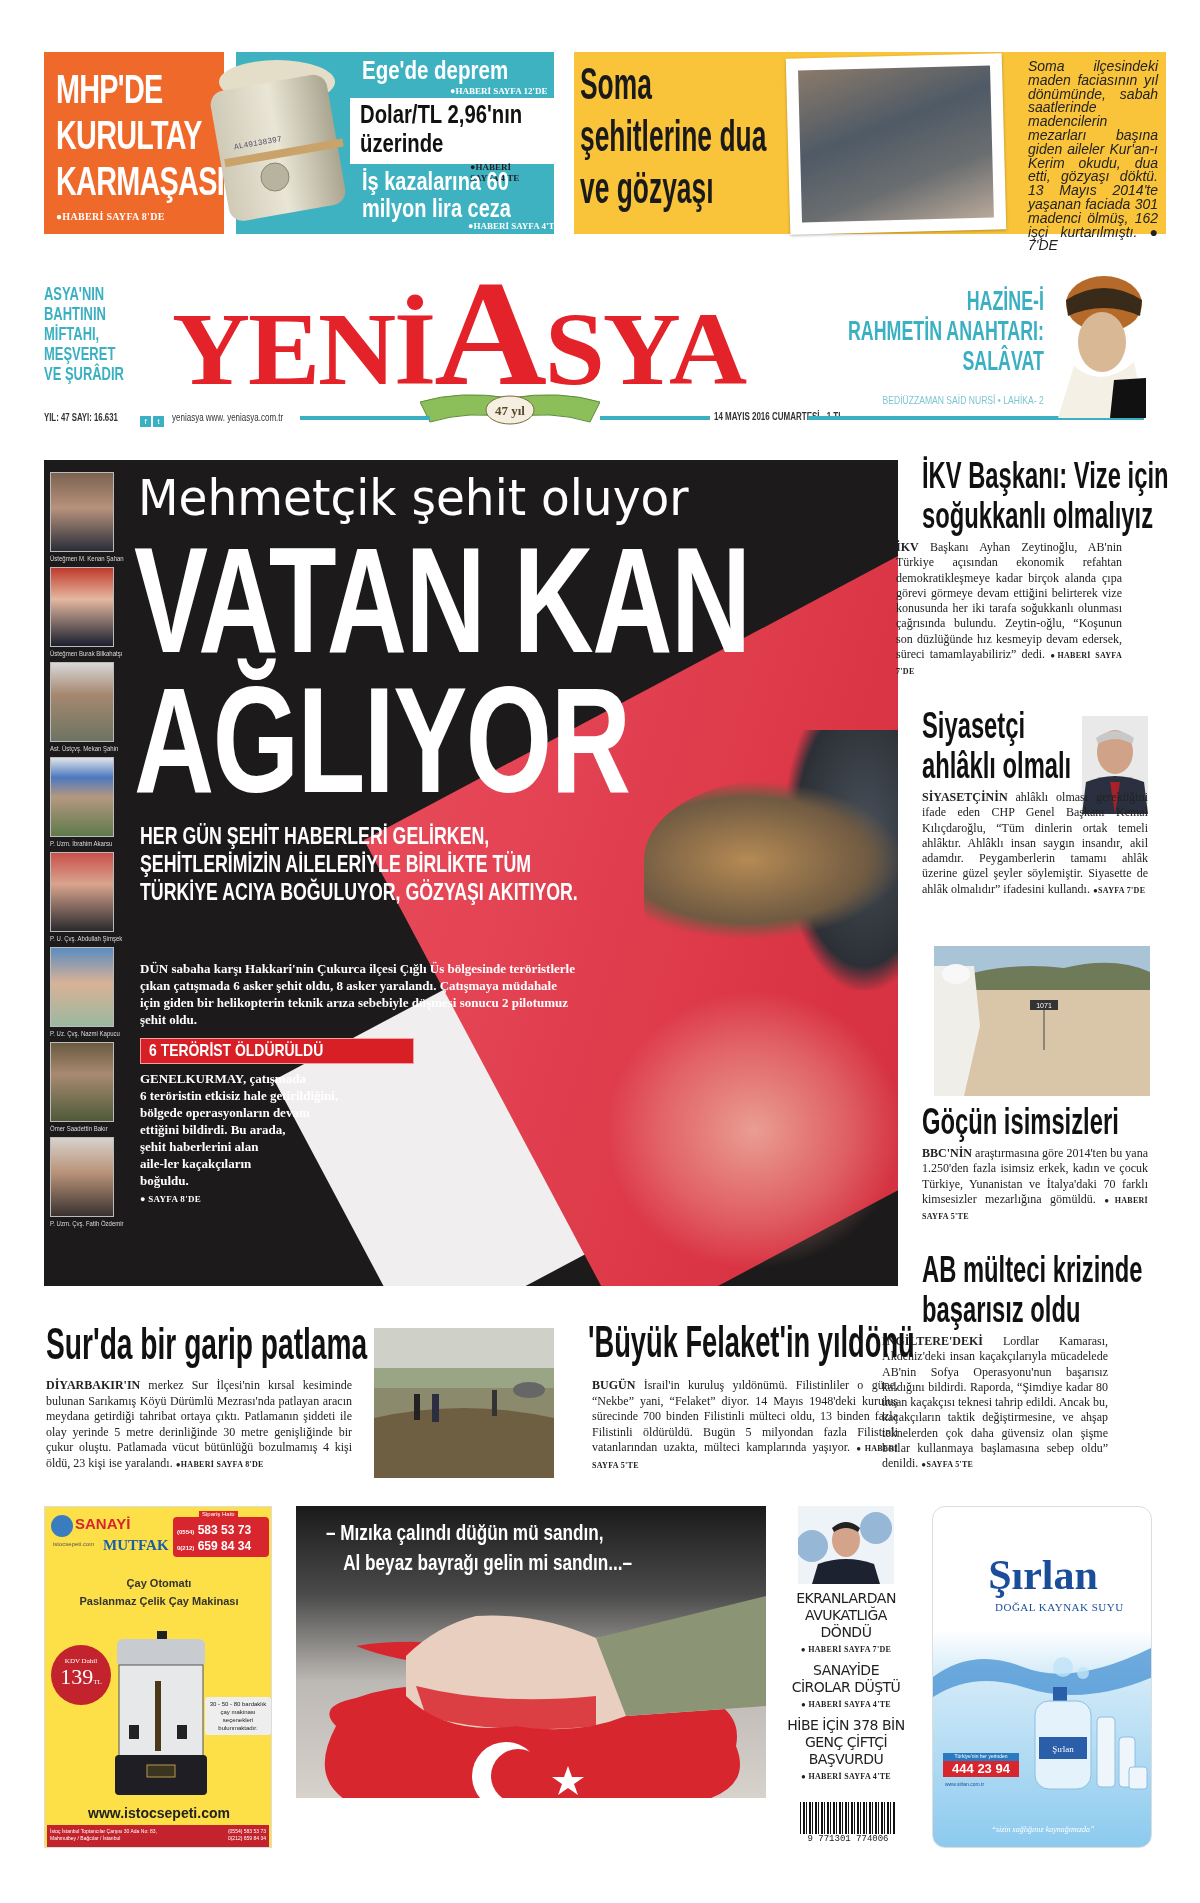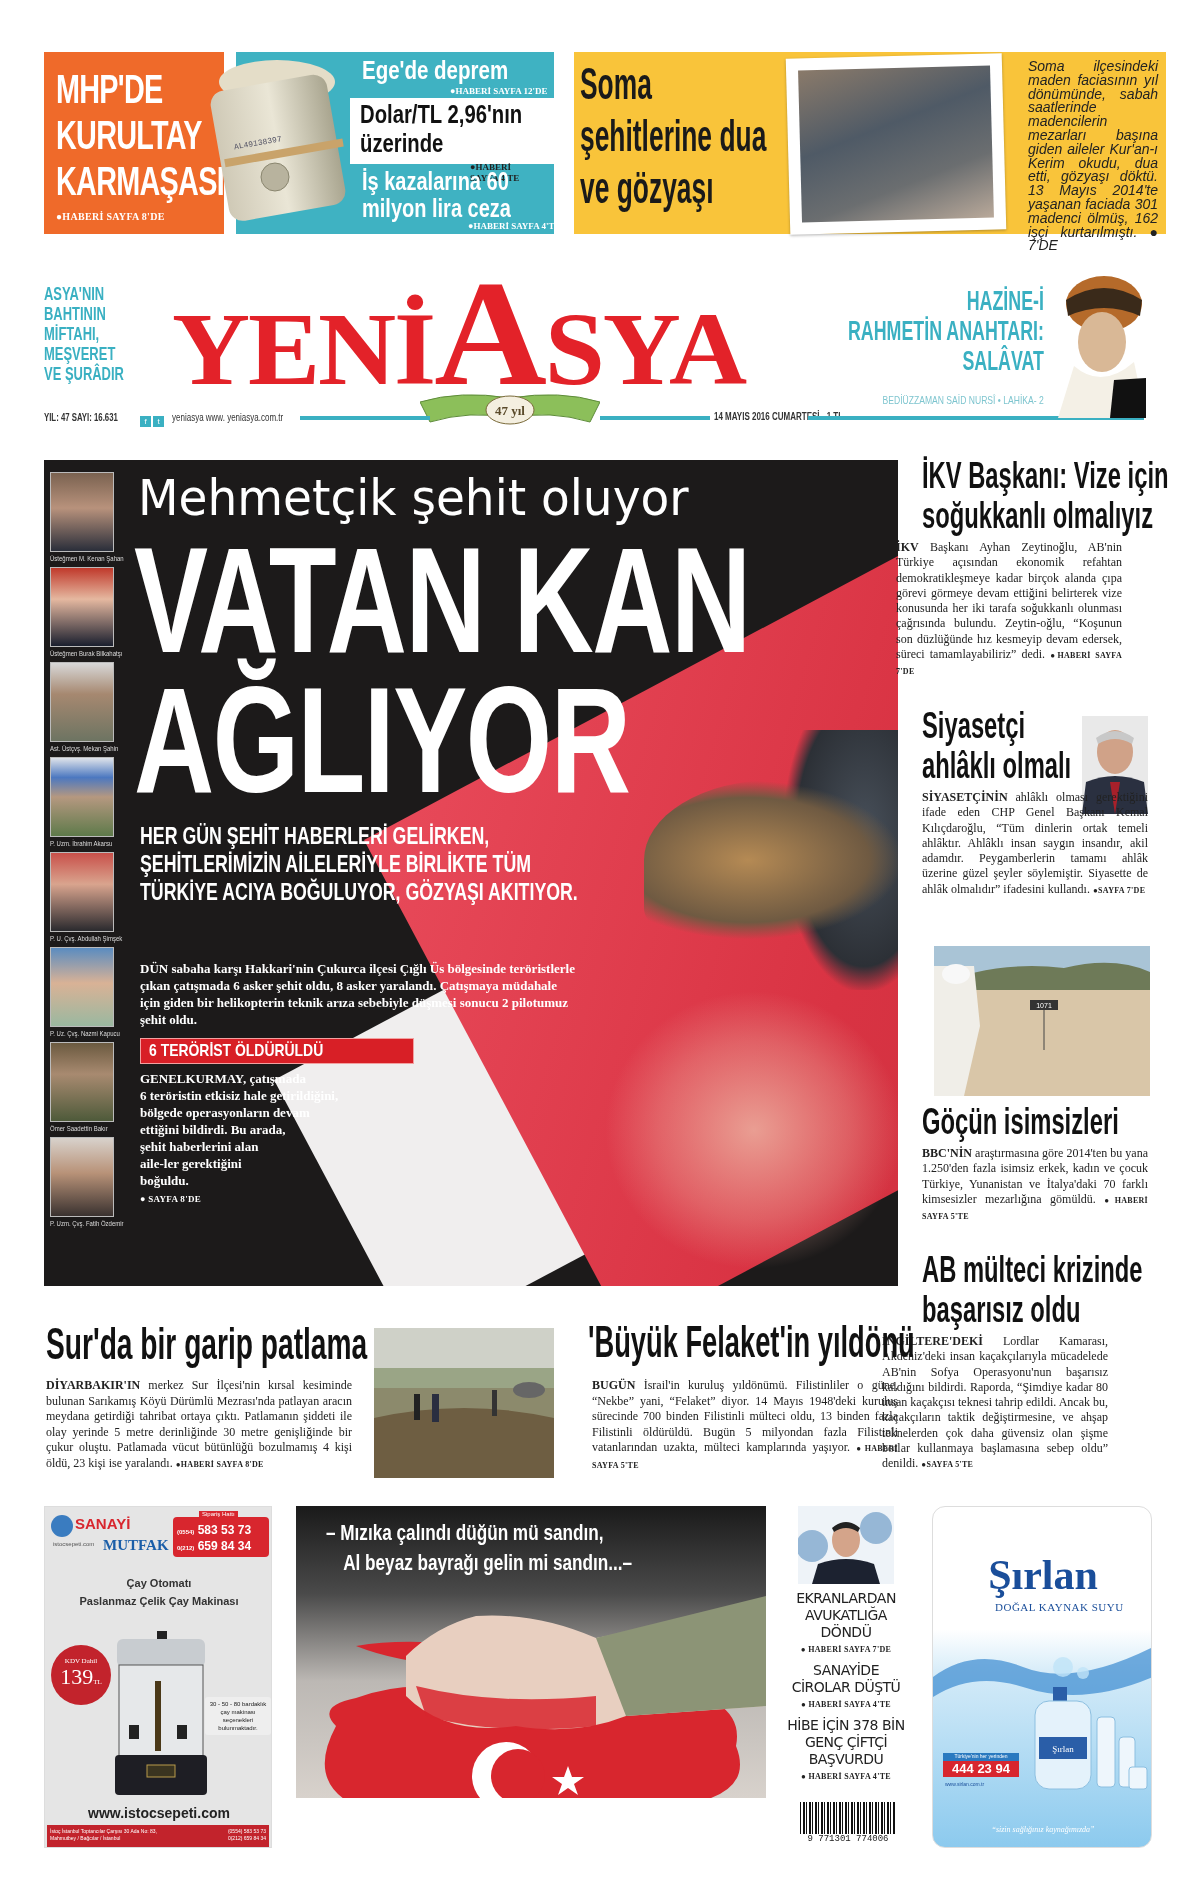--- a/index.html
+++ b/index.html
@@ -219,21 +219,21 @@
 
   <div class="body-w" style="left:96px; top:500px; width:440px;">DÜN sabaha karşı Hakkari'nin Çukurca ilçesi Çığlı Üs bölgesinde teröristlerle çıkan çatışmada 6 asker şehit oldu, 8 asker yaralandı. Çatışmaya müdahale için giden bir helikopterin teknik arıza sebebiyle düşmesi sonucu 2 pilotumuz şehit oldu.</div>
 
   <div class="redbar" style="top:578px; width:274px;"><span>6 TERÖRİST ÖLDÜRÜLDÜ</span></div>
   <div class="body-w" style="left:96px; top:610px; width:240px;">
     <div>GENELKURMAY, çatışmada</div>
     <div>6 teröristin etkisiz hale getirildiğini,</div>
     <div>bölgede operasyonların devam</div>
     <div>ettiğini bildirdi. Bu arada,</div>
     <div>şehit haberlerini alan</div>
-    <div>aile-ler gerektiğini</div>
+    <div>aile-ler kaçakçıların</div>
     <div>boğuldu.</div>
     <div class="ref" style="font-size:9px;margin-top:2px;">● SAYFA 8'DE</div>
   </div>
 </div>
 
 <div class="rc-h" style="left:922px; top:456px; font-size:36px; line-height:40px;">
   <div>İKV Başkanı: Vize için</div>
   <div>soğukkanlı olmalıyız</div>
 </div>
 <div class="rc-p" style="left:896px; top:540px; width:226px;">
@@ -297,21 +297,21 @@
   <rect x="118" y="62" width="5" height="26" fill="#333"></rect>
   <ellipse cx="155" cy="62" rx="16" ry="8" fill="#666"></ellipse>
 </svg>
 
 <div class="rc-h" style="left:588px; top:1318px; font-size:44px; line-height:48px; transform:scaleX(0.62);">'Büyük Felaket'in yıldönü</div>
 <div class="rc-p" style="left:592px; top:1378px; width:306px; font-size:12px; line-height:15.6px;">
   <b>BUGÜN</b><span> İsrail'in kuruluş yıldönümü. Filistinliler o güne, “Nekbe” yani, “Felaket” diyor. 14 Mayıs 1948'deki kuruluş sürecinde 700 binden Filistinli mülteci oldu, 13 binden fazla Filistinli öldürüldü. Bugün 5 milyondan fazla Filistinli vatanlarından uzakta, mülteci kamplarında yaşıyor.</span>
   <span class="ref">●HABERİ SAYFA 5'TE</span>
 </div>
 
-<div class="ad" style="left:44px; top:1506px; width:228px; height:342px; background:#e5e5e5; font-family:'Liberation Sans',sans-serif;">
+<div class="ad" style="left:44px; top:1506px; width:228px; height:342px; background:#fde047; font-family:'Liberation Sans',sans-serif;">
   <div style="position:absolute; left:6px; top:8px; width:22px; height:22px; border-radius:50%; background:#3a7cc0;"></div>
   <div style="position:absolute; left:30px; top:8px; color:#d8262e; font-weight:bold; font-size:15px;">SANAYİ</div>
   <div style="position:absolute; left:8px; top:34px; color:#555; font-size:6px;">istocsepeti.com</div>
   <div style="position:absolute; left:58px; top:30px; color:#1a5ea8; font-family:'Liberation Serif',serif; font-weight:bold; font-size:15px;">MUTFAK</div>
   <div style="position:absolute; left:128px; top:10px; width:96px; height:40px; background:#d8262e; border-radius:4px; color:#fff;">
     <div style="position:absolute; left:26px; top:-6px; font-size:6px; background:#d8262e; padding:0 3px;">Sipariş Hattı</div>
     <div style="position:absolute; left:4px; top:6px; font-size:12px; font-weight:bold; white-space:nowrap;"><span style="font-size:6px;">(0554)</span> <span>583 53 73</span></div>
     <div style="position:absolute; left:4px; top:22px; font-size:12px; font-weight:bold; white-space:nowrap;"><span style="font-size:6px;">0(212)</span> <span>659 84 34</span></div>
   </div>
   <div style="position:absolute; left:0; top:70px; width:228px; text-align:center; font-size:11px; font-weight:bold; color:#333;">Çay Otomatı</div>

